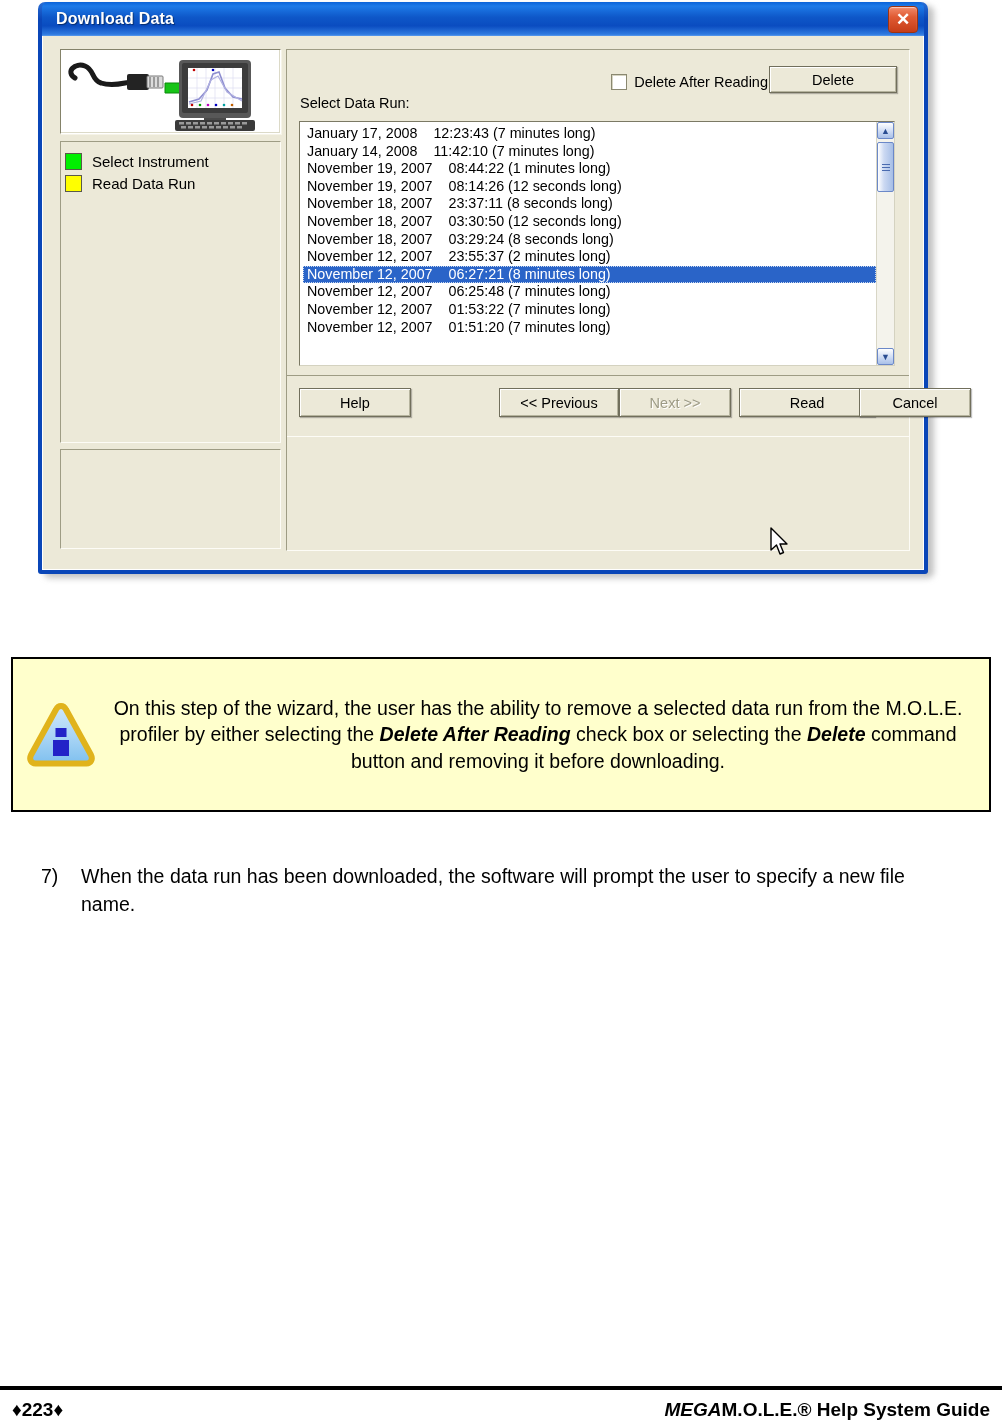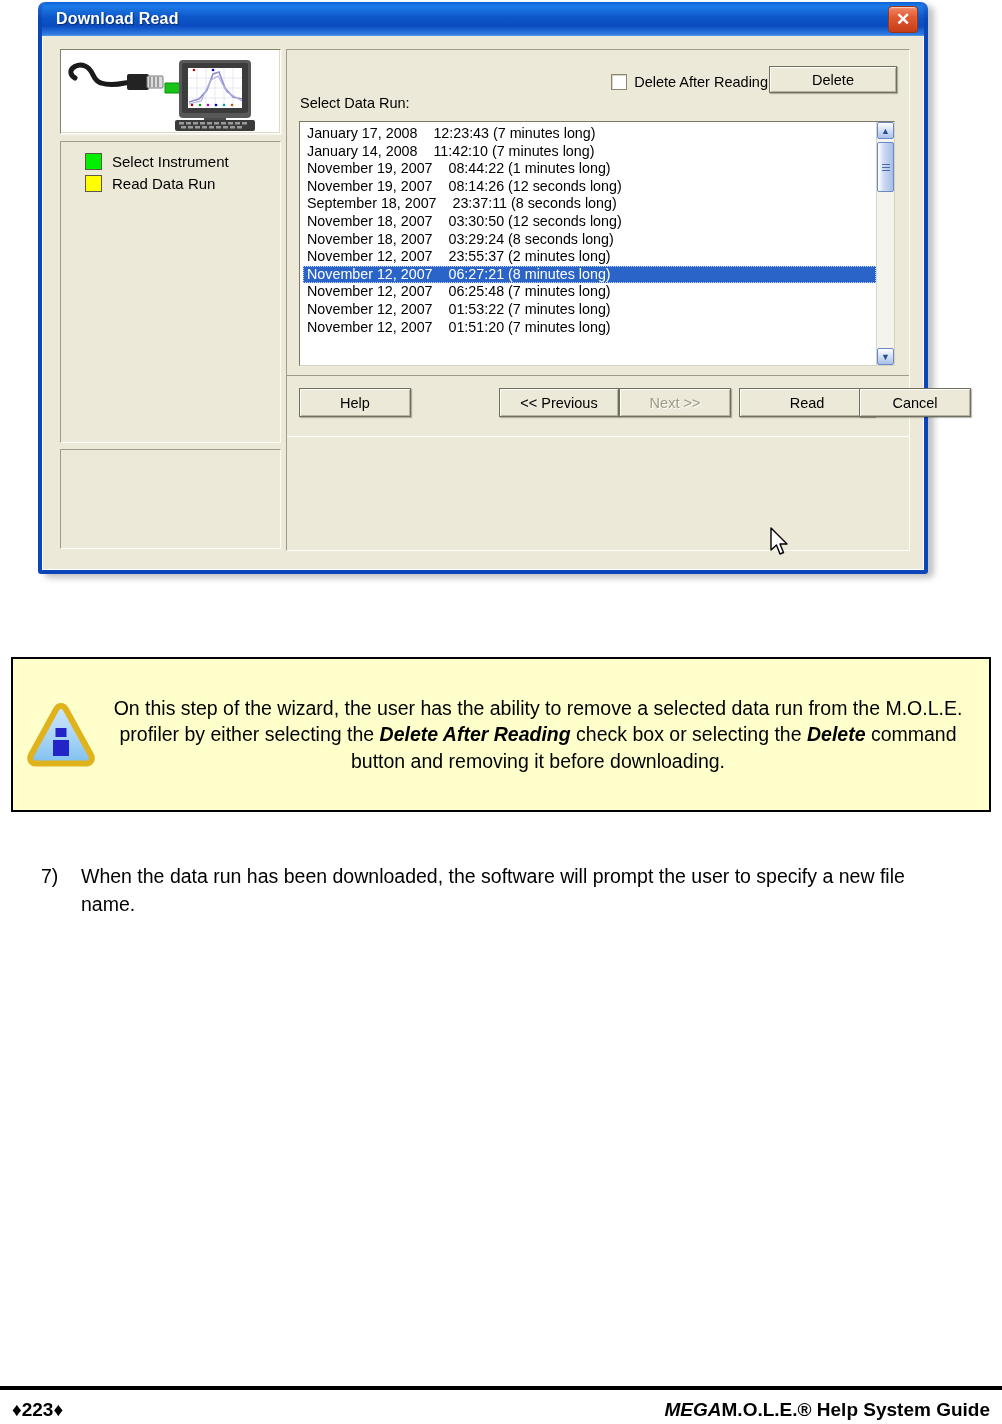--- a/index.html
+++ b/index.html
@@ -113,21 +113,21 @@
     width: 219px;
     height: 300px;
     border: 1px solid #9e9c84;
     border-right-color: #fdfcf6;
     border-bottom-color: #fdfcf6;
     background: #ece9d8;
   }
   .step-row {
     display: flex;
     align-items: center;
-    margin: 0 0 0 24px;
+    margin: 0 0 0 4px;
     height: 22px;
   }
   .step-row:first-child { margin-top: 8px; }
   .swatch {
     width: 15px;
     height: 15px;
     border: 1px solid #5a5a4a;
     margin-right: 10px;
     flex: none;
   }
@@ -385,21 +385,21 @@
   .footer-right i { font-style: italic; }
 </style>
 </head>
 <body>
 
 <div class="dialog-shadow"></div>
 
 <div class="dialog">
 
   <div class="titlebar">
-    <span class="titlebar-text">Download Read</span>
+    <span class="titlebar-text">Download Data</span>
     <div class="close-btn">✕</div>
   </div>
 
   <div class="dialog-body">
 
     <div class="left-panel">
 
       <div class="pic-box">
         <div class="mon-wrap">
           <svg width="219" height="83" viewBox="0 0 219 83">
@@ -493,21 +493,21 @@
       <div class="btn delete-btn">Delete</div>
 
       <div class="sdr-label">Select Data Run:</div>
 
       <div class="listbox">
         <div class="list-items" id="list-items">
             <div class="list-item">January 17, 2008    12:23:43 (7 minutes long)</div>
             <div class="list-item">January 14, 2008    11:42:10 (7 minutes long)</div>
             <div class="list-item">November 19, 2007    08:44:22 (1 minutes long)</div>
             <div class="list-item">November 19, 2007    08:14:26 (12 seconds long)</div>
-            <div class="list-item">September 18, 2007    23:37:11 (8 seconds long)</div>
+            <div class="list-item">November 18, 2007    23:37:11 (8 seconds long)</div>
             <div class="list-item">November 18, 2007    03:30:50 (12 seconds long)</div>
             <div class="list-item">November 18, 2007    03:29:24 (8 seconds long)</div>
             <div class="list-item">November 12, 2007    23:55:37 (2 minutes long)</div>
             <div class="list-item selected">November 12, 2007    06:27:21 (8 minutes long)</div>
             <div class="list-item">November 12, 2007    06:25:48 (7 minutes long)</div>
             <div class="list-item">November 12, 2007    01:53:22 (7 minutes long)</div>
             <div class="list-item">November 12, 2007    01:51:20 (7 minutes long)</div>
           </div>
         <div class="scrollbar">
           <div class="sb-btn sb-up">▲</div>

